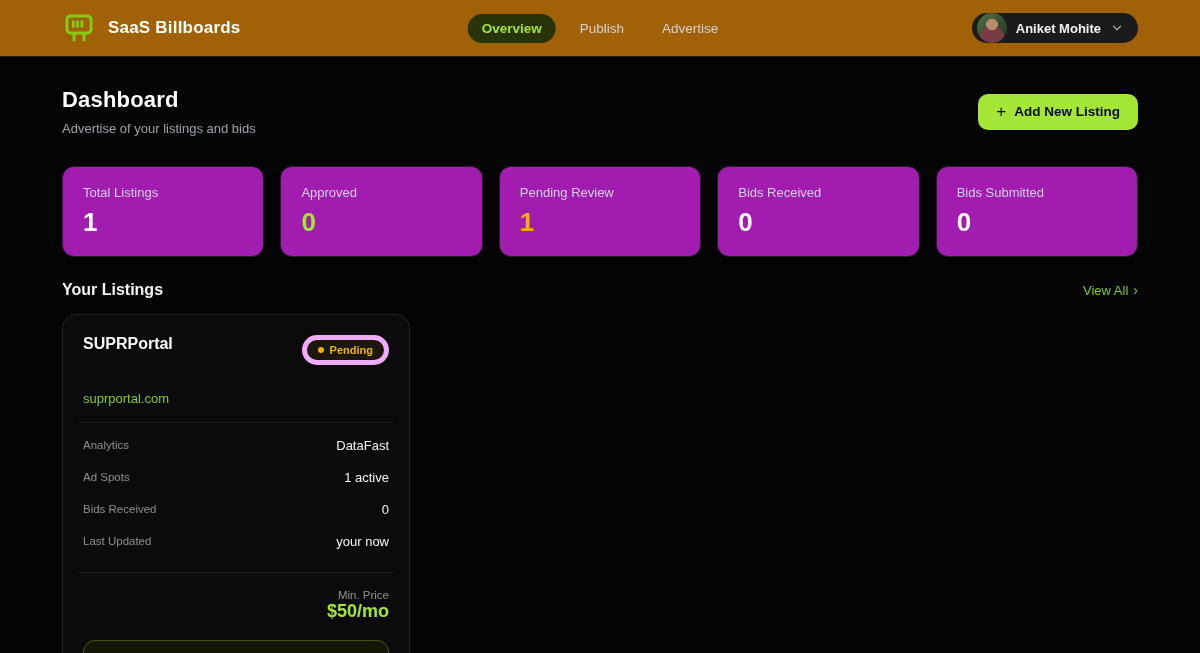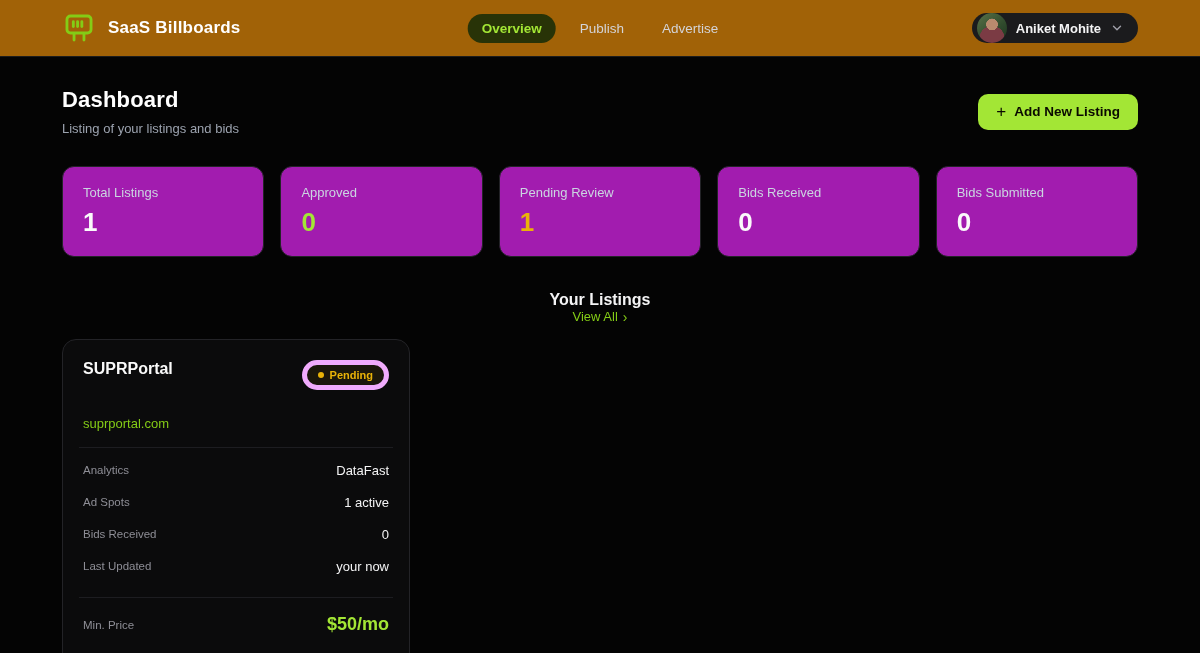--- a/index.html
+++ b/index.html
@@ -67,21 +67,21 @@
     border-radius:12px; padding:18px 20px; height:91px;
   }
   .stat-label { font-size:13px; color:#cbd5e1; }
   .stat-value { margin-top:9px; font-size:26px; font-weight:bold; line-height:1; }
   .v-white { color:#fafafa; }
   .v-lime  { color:#a3e635; }
   .v-gold  { color:#eab308; }
 
   
   .section-head {
-    margin-top:34px; display:flex; justify-content:space-between; align-items:center;flex-direction:column;
+    margin-top:24px; display:flex; justify-content:space-between; align-items:center;
   }
   .section-title { font-size:16px; font-weight:bold; color:#f4f4f5; }
   .view-all {
     font-size:13px; color:#84cc16; display:flex; align-items:center; gap:5px;
     cursor:pointer; background:none; border:none; font-family:inherit;
   }
   .view-all .arrow { font-size:14px; line-height:1; }
 
   
   .listing-card {
@@ -98,21 +98,21 @@
   }
   .badge-dot { width:6px; height:6px; border-radius:50%; background:#eab308; }
   .lc-url { margin-top:26px; font-size:13px; color:#84cc16; text-decoration:none; display:inline-block; cursor:pointer; }
   .divider { height:1px; background:#1d1d21; margin:15px -4px 6px; }
   .detail-row {
     display:flex; justify-content:space-between; align-items:center;
     padding:8.5px 0;
   }
   .detail-label { font-size:11.5px; color:#8e8e96; }
   .detail-value { font-size:13px; color:#f4f4f5; }
-  .price-row { display:flex; justify-content:space-between; align-items:center; padding:10px 0 4px; }
+  .price-row { display:flex; justify-content:space-between; align-items:flex-end; padding:10px 0 4px;flex-direction:column; }
   .price-label { font-size:11.5px; color:#8e8e96; }
   .price-value { font-size:18px; font-weight:bold; color:#a3e635; }
   .lc-actions { display:flex; gap:12px; margin-top:14px; }
   .btn {
     flex:1; height:35px; border-radius:12px; font-size:13px; font-weight:bold;
     cursor:pointer; font-family:inherit;
   }
   .btn-view {
     background:#131602; border:1px solid #4a570f; color:#a3e635;
   }
@@ -153,21 +153,21 @@
       </svg>
     </span>
   </div>
 </header>
 
 <main class="content">
 
   <div class="page-head">
     <div>
       <h1 class="page-title">Dashboard</h1>
-      <div class="page-sub">Listing of your listings and bids</div>
+      <div class="page-sub">Advertise of your listings and bids</div>
     </div>
     <button class="add-btn">
       <span class="plus">+</span>
       <span>Add New Listing</span>
     </button>
   </div>
 
   <section class="stats">
     <div class="stat-card">
       <div class="stat-label">Total Listings</div>

